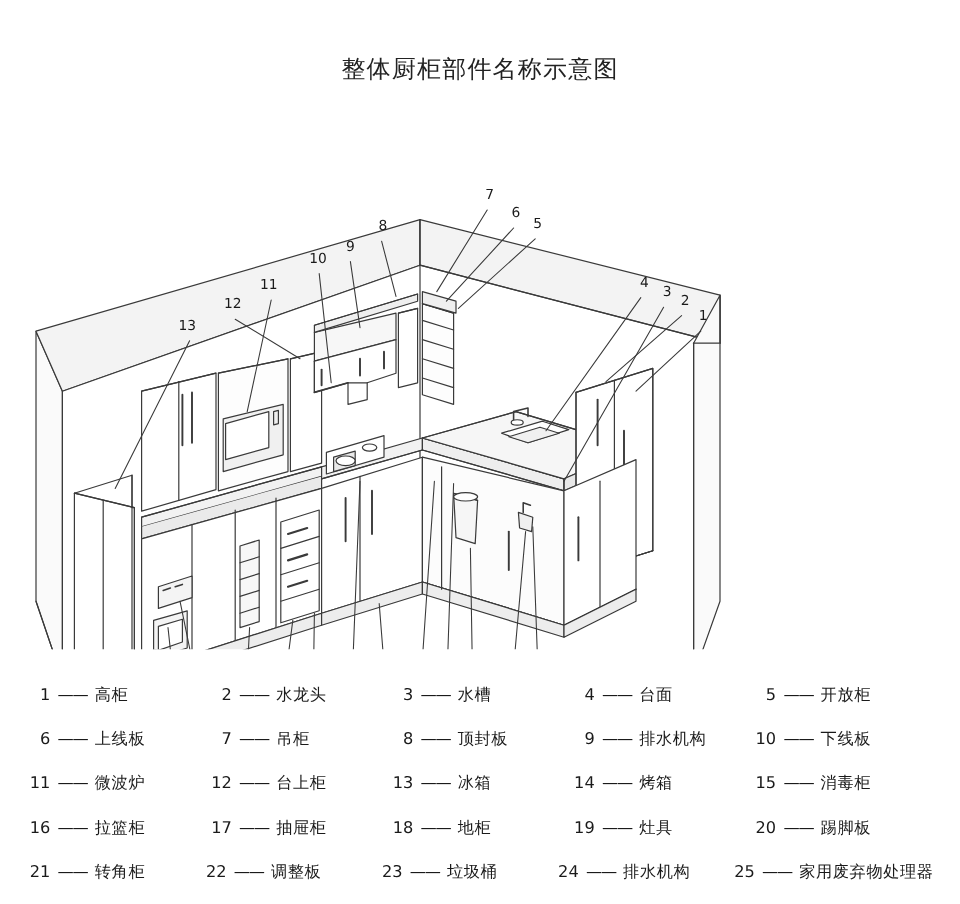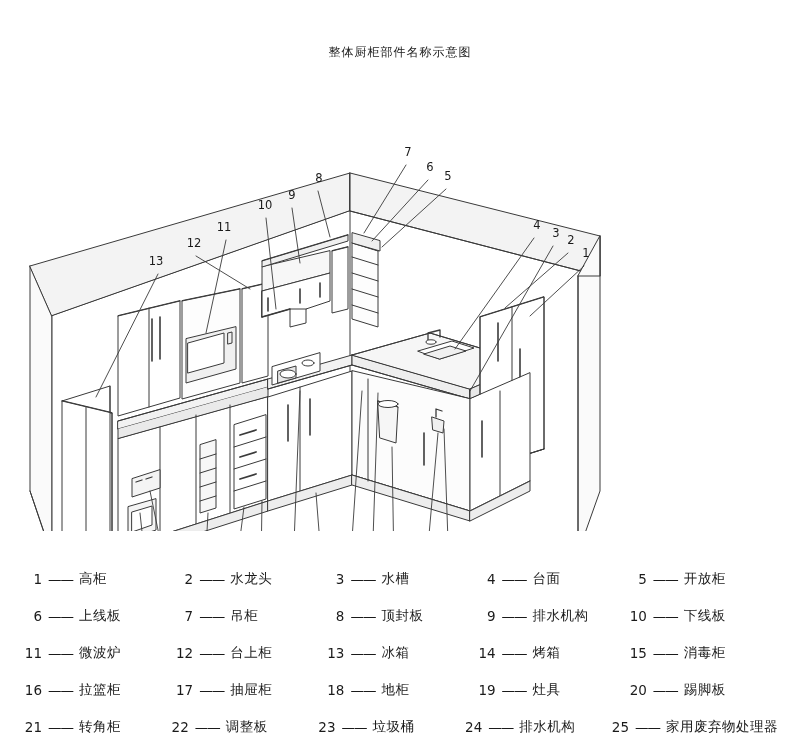--- a/index.html
+++ b/index.html
@@ -10,21 +10,21 @@
   body {
     width: 800px;
     height: 753px;
     font-family: "DejaVu Sans", "Liberation Sans", sans-serif;
     color: #1a1a1a;
     position: relative;
     overflow: hidden;
   }
   .title {
     text-align: center;
-    font-size: 12px;
+    font-size: 20px;
     color: #222;
     padding-top: 44px;
     letter-spacing: 1px;
   }
   .figure {
     position: relative;
     width: 800px;
     height: 470px;
   }
   .figure svg {

